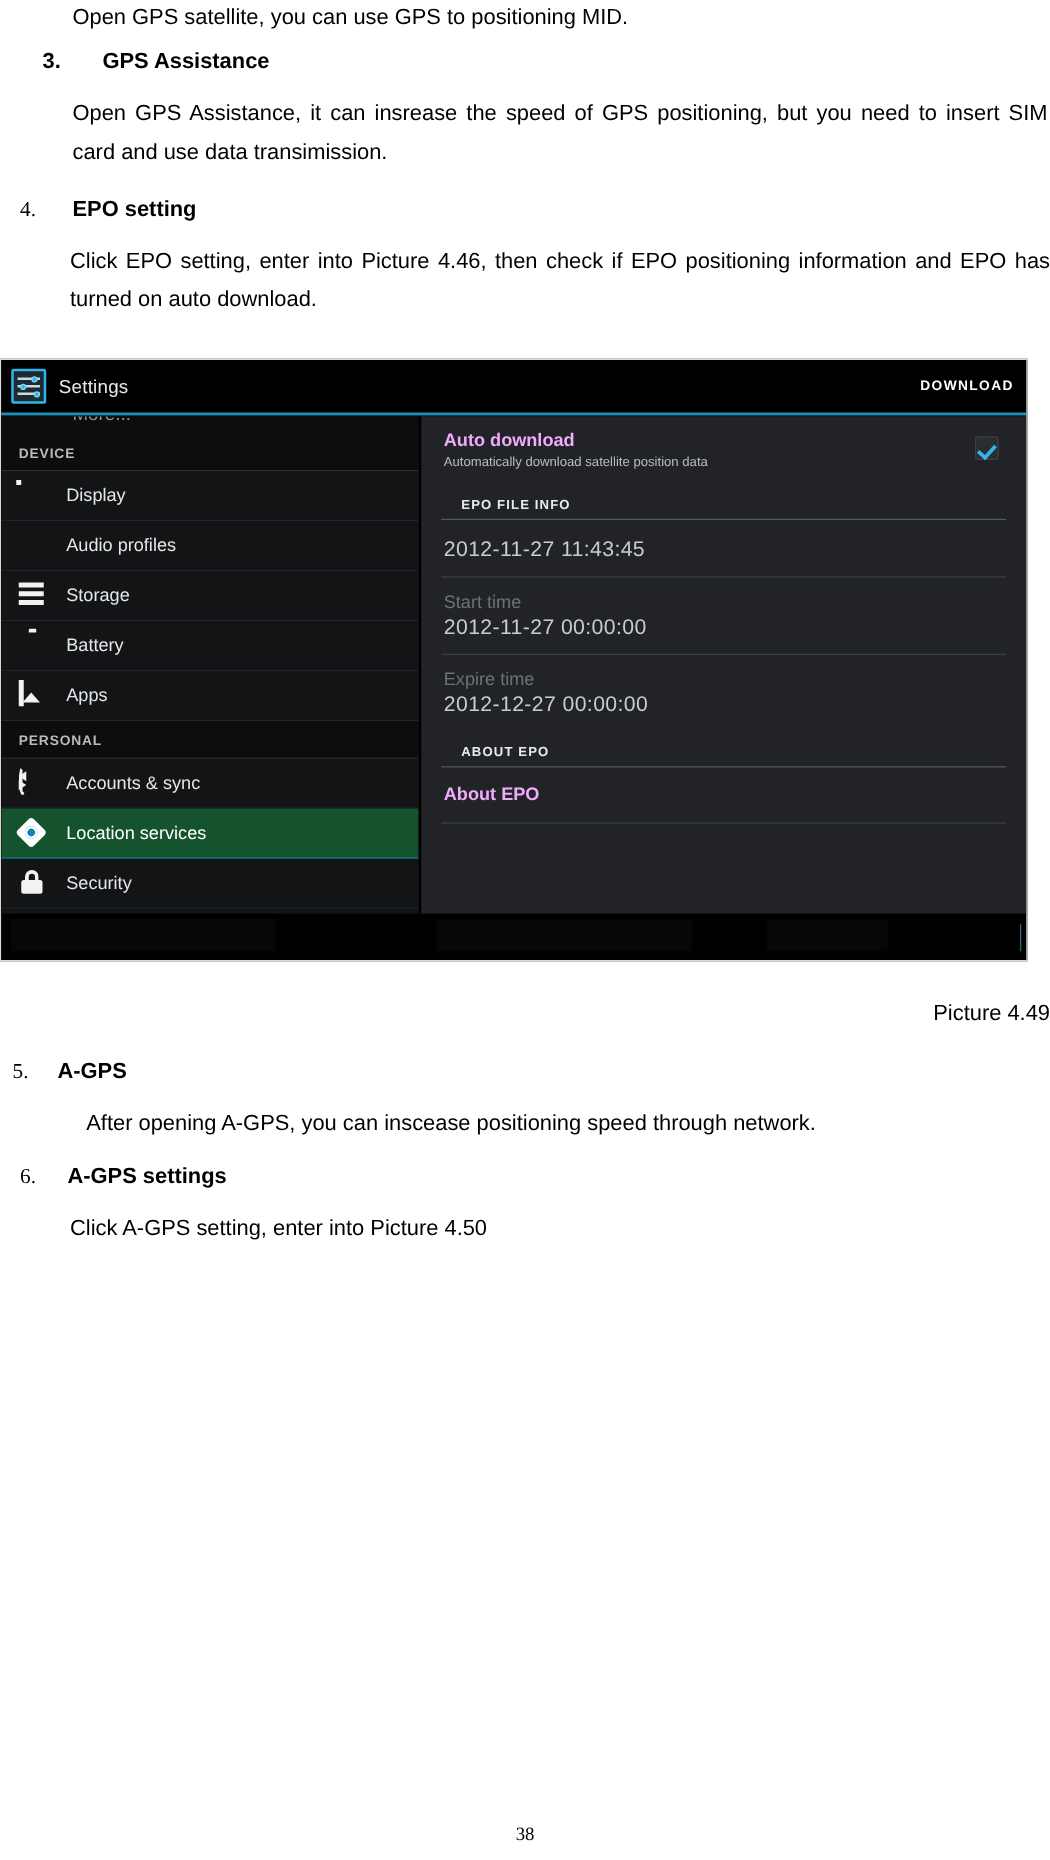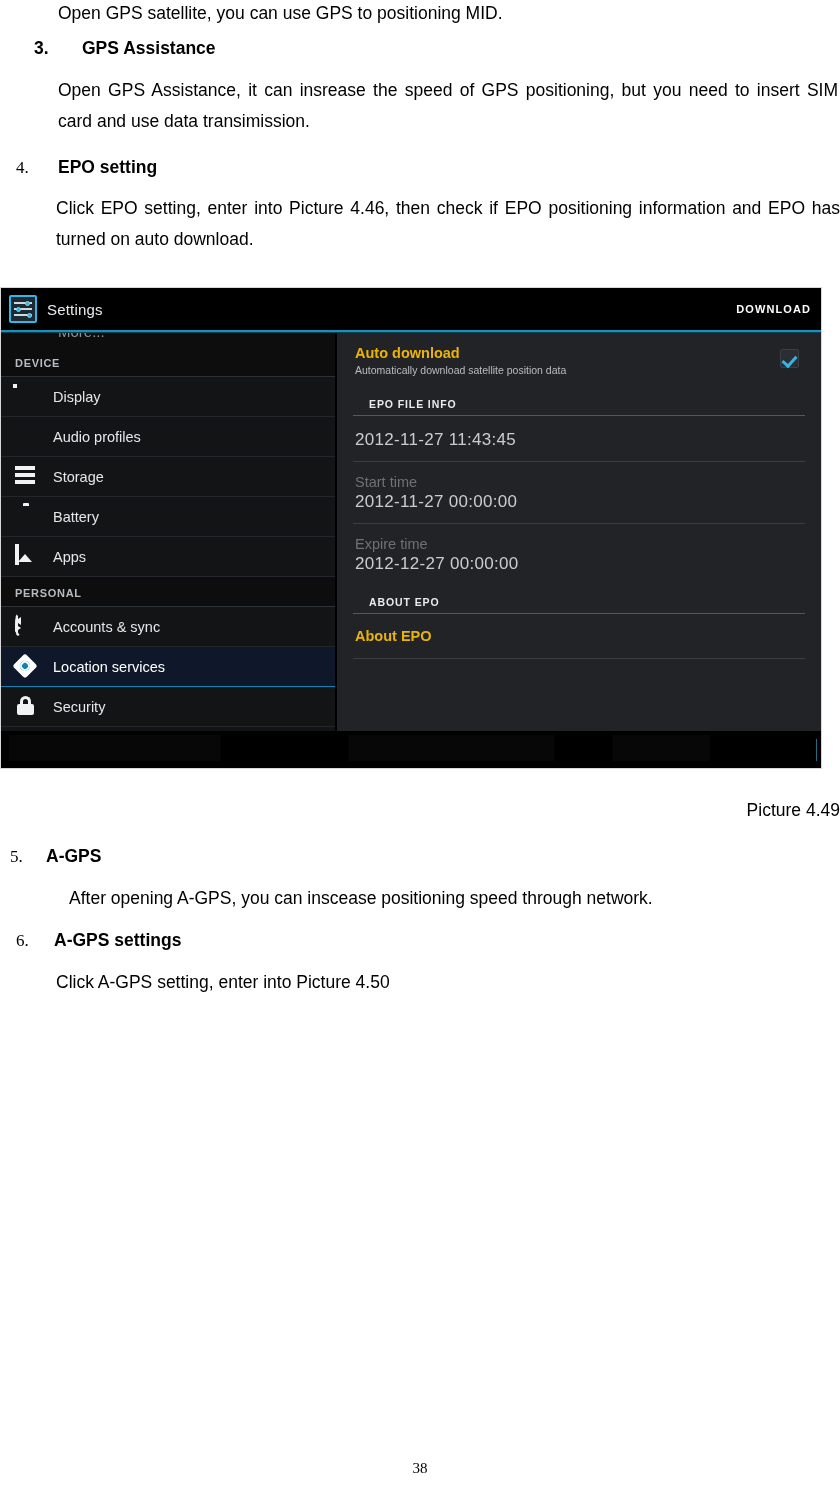--- a/index.html
+++ b/index.html
@@ -198,21 +198,21 @@
   }
   .nav-item {
     height: 40px;
     display: flex;
     align-items: center;
     padding-left: 14px;
     border-bottom: 1px solid #23272b;
     background: #131416;
     box-sizing: border-box;
   }
-  .nav-item.selected { background: #0f172a; border-bottom-color: #0c84b4; }
+  .nav-item.selected { background: #14532d; border-bottom-color: #0c84b4; }
   .nav-item .ico {
     width: 22px; height: 22px;
     margin-right: 16px;
     flex: 0 0 auto;
     position: relative;
   }
   .nav-item .lbl {
     color: #e4e7e9;
     font-size: 14.5px;
   }
@@ -381,21 +381,21 @@
     flex: 1 1 auto;
     background: #212327;
     position: relative;
     overflow: hidden;
     border-left: 2px solid #000;
   }
   .pref {
     padding: 12px 18px 11px 18px;
     position: relative;
   }
-  .pref-title { color: #eab308; font-size: 14.5px; font-weight: bold; }
+  .pref-title { color: #f0abfc; font-size: 14.5px; font-weight: bold; }
   .pref-title.dim { color: #6d7277; font-weight: normal; font-size: 14.5px; }
   .pref-sub { color: #b8bcc0; font-size: 10.5px; margin-top: 3px; }
   .pref-val { color: #c9cdd0; font-size: 17px; margin-top: 2px; letter-spacing: .3px; }
 
   .checkbox {
     position: absolute;
     right: 22px; top: 16px;
     width: 19px; height: 19px;
     background: #2a2d32;
     border: 1px solid #3b4046;

